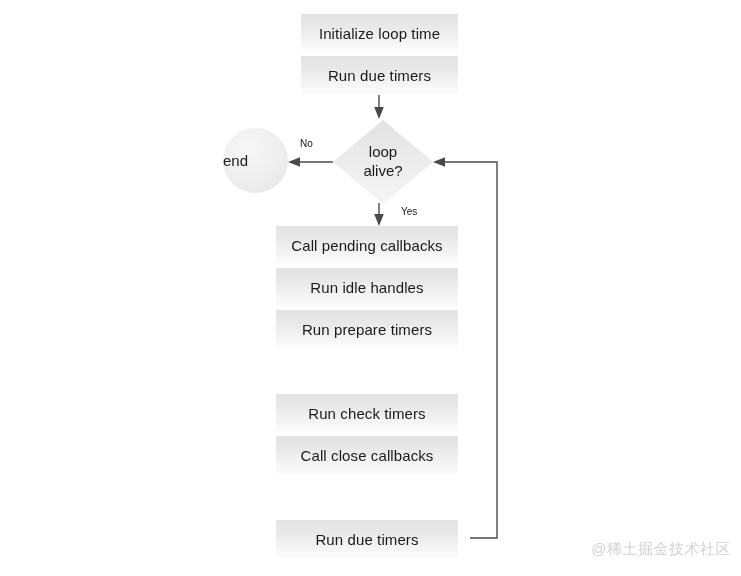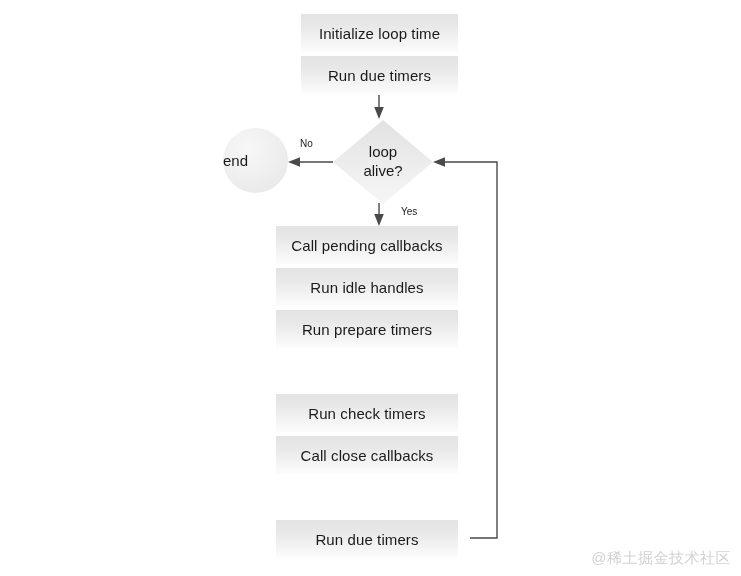--- a/index.html
+++ b/index.html
@@ -109,21 +109,21 @@
     color: #1a1a1a;
     white-space: nowrap;
   }
   .edge-label.no-label  { left: 300px; top: 138px; }
   .edge-label.yes-label { left: 388px; top: 206px; margin-left: 13px; }
 
   
   .watermark {
     position: absolute;
     right: 10px;
-    bottom: 8px;
+    bottom: 17px;
     font-size: 15px;
     color: #d2d2d2;
     letter-spacing: .5px;
     white-space: nowrap;
   }
 </style>
 </head>
 <body>
 
 <div id="canvas">

